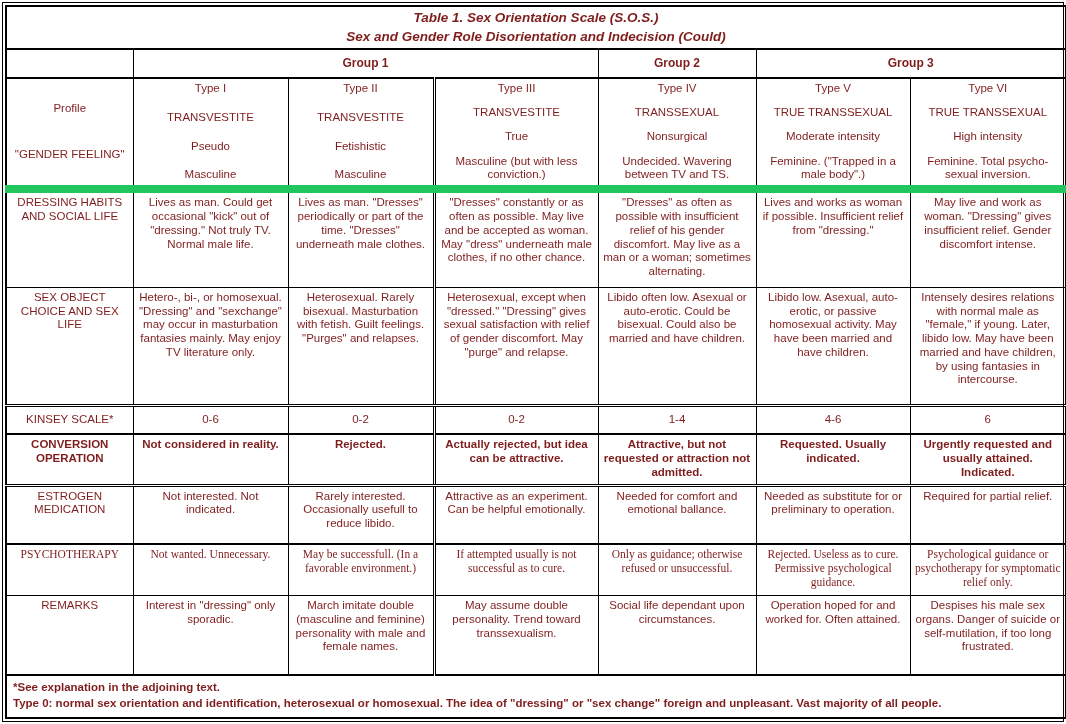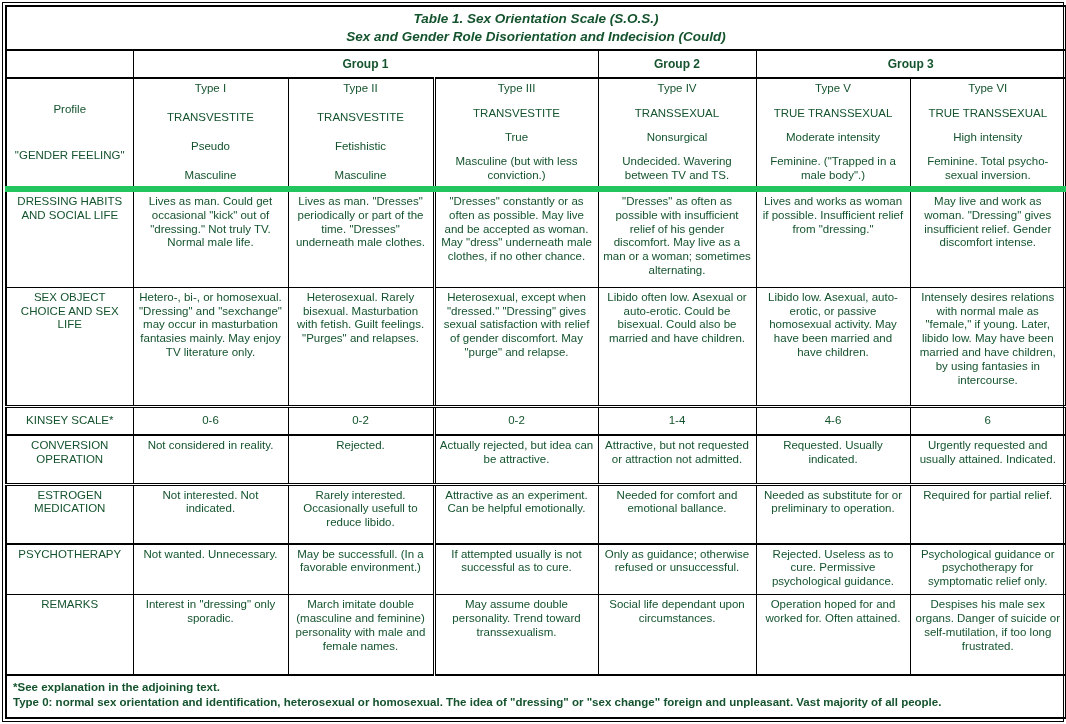--- a/index.html
+++ b/index.html
@@ -1,19 +1,19 @@
 <!DOCTYPE html>
 <html><head>
 <meta charset="utf-8">
 <style>
   html, body { margin: 0; padding: 0; background: #ffffff; }
   .page {
     width: 1066px; height: 724px; box-sizing: border-box;
     background: #ffffff; padding: 2px;
-    font-family: "Liberation Sans", sans-serif; color: #14532d;
+    font-family: "Liberation Sans", sans-serif; color: #7f1d1d;
   }
   .frame {
     width: 100%; height: 100%; box-sizing: border-box;
     border: 1px solid #000; padding: 2px;
   }
   table.sos {
     width: 100%; height: 100%; table-layout: fixed;
     border-collapse: collapse; border: 2px solid #000;
   }
   td {
@@ -31,30 +31,30 @@
   
   td.dbl { border-left: 3px double #000; }
 
   
   tr.title-row   { height: 38px; }
   tr.group-row   { height: 28px; }
   tr.profile-row { height: 108px; }
   tr.r-dressing  { height: 96px; }
   tr.r-sexobj    { height: 116px; }
   tr.r-kinsey    { height: 28px; }
-  tr.r-conversion{ height: 48px; }
+  tr.r-conversion{ height: 48px; font-weight: bold; }
   tr.r-estrogen  { height: 58px; }
-  tr.r-psycho    { height: 50px; }
+  tr.r-psycho    { height: 50px; font-family: Liberation Serif, serif; }
   tr.r-remarks   { height: 78px; }
   tr.footer-row  { height: 42px; font-weight: bold; }
 
   
   tr.title-row  td { border-bottom: 2px solid #000; }
   tr.group-row  td { border-bottom: 2px solid #000; }
-  tr.profile-row td { border-bottom: 6px solid #22c55e; }
+  tr.profile-row td { border-bottom: 8px solid #22c55e; }
   tr.r-dressing td { border-bottom: 1px solid #000; }
   tr.r-sexobj   td { border-bottom: 3px double #000; }
   tr.r-kinsey   td { border-bottom: 2px solid #000; vertical-align: middle; padding: 2px; text-align: center; }
   tr.r-conversion td { border-bottom: 3px double #000; }
   tr.r-estrogen td { border-bottom: 2px solid #000; }
   tr.r-psycho   td { border-bottom: 1px solid #000; }
   tr.r-remarks  td { border-bottom: 2px solid #000; }
 
   .title-cell { vertical-align: middle; padding: 2px; }
   .title-line { font-weight: bold; font-style: italic; font-size: 13.5px; line-height: 1.35; }

